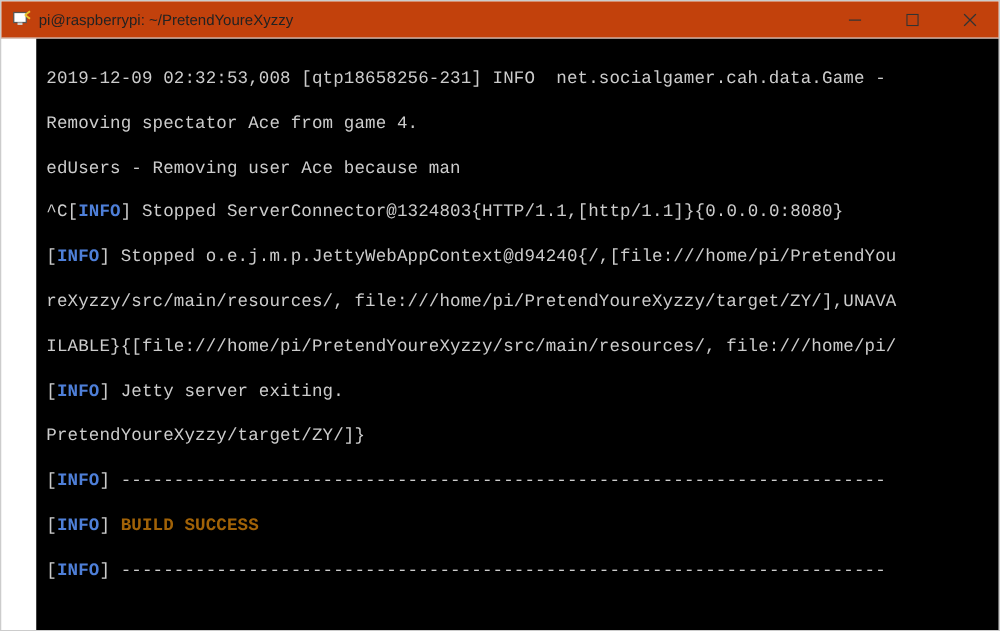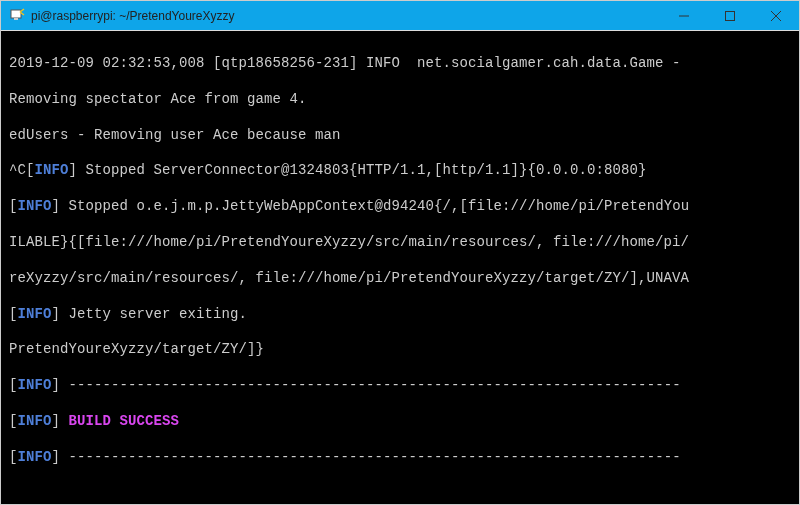--- a/index.html
+++ b/index.html
@@ -8,21 +8,21 @@
       font-size: 14px;
       width: 800px;
       height: 505px;
       overflow: hidden;
       background: #fff;
       border: 1px solid #ccc;
       display: flex;
       flex-direction: column;
     }
     .titlebar {
-      background: #0ea5e9;
+      background: #c2410c;
       height: 30px;
       display: flex;
       align-items: center;
       padding: 0 0 0 8px;
       border-bottom: 1px solid #ddd;
       font-family: "Segoe UI", Arial, sans-serif;
       font-size: 12px;
       color: #222;
     }
     .titlebar-icon {
@@ -48,23 +48,24 @@
     .terminal {
       background: #000;
       color: #ccc;
       flex: 1;
       padding: 6px 8px 8px 8px;
       line-height: 1.28;
       white-space: pre-wrap;
       word-break: break-all;
       overflow: hidden;
       letter-spacing: 0.1px;
+      margin-left: 28px;
     }
     .info { color: #4e7fd8; font-weight: bold; }
-    .success { color: #d946ef; font-weight: bold; text-align: center; }
+    .success { color: #a16207; font-weight: bold; text-align: center; }
     .row { display: block; }
   </style>
 </head>
 <body>
 
 <div class="titlebar">
   <span class="titlebar-icon">
     <svg width="16" height="16" viewBox="0 0 16 16">
       <rect x="2" y="2" width="10" height="8" fill="#fff" stroke="#555" stroke-width="1"></rect>
       <rect x="5" y="10" width="4" height="2" fill="#ccc"></rect>
@@ -92,22 +93,22 @@
     </div>
   </div>
 </div>
 
 <div class="terminal">
 <span class="row">2019-12-09 02:32:53,008 [qtp18658256-231] INFO  net.socialgamer.cah.data.Game -</span>
 <span class="row">Removing spectator Ace from game 4.</span>
 <span class="row">edUsers - Removing user Ace because man</span>
 <span class="row"><span>^C[</span><span class="info">INFO</span><span>] Stopped ServerConnector@1324803{HTTP/1.1,[http/1.1]}{0.0.0.0:8080}</span></span>
 <span class="row">[<span class="info">INFO</span><span>] Stopped o.e.j.m.p.JettyWebAppContext@d94240{/,[file:///home/pi/PretendYou</span></span>
+<span class="row">reXyzzy/src/main/resources/, file:///home/pi/PretendYoureXyzzy/target/ZY/],UNAVA</span>
 <span class="row">ILABLE}{[file:///home/pi/PretendYoureXyzzy/src/main/resources/, file:///home/pi/</span>
-<span class="row">reXyzzy/src/main/resources/, file:///home/pi/PretendYoureXyzzy/target/ZY/],UNAVA</span>
 <span class="row">[<span class="info">INFO</span><span>] Jetty server exiting.</span></span>
 <span class="row">PretendYoureXyzzy/target/ZY/]}</span>
 <span class="row">[<span class="info">INFO</span><span>] ------------------------------------------------------------------------</span></span>
 <span class="row">[<span class="info">INFO</span>] <span class="success">BUILD SUCCESS</span></span>
 <span class="row">[<span class="info">INFO</span><span>] ------------------------------------------------------------------------</span></span>
 
 
 
 
 

